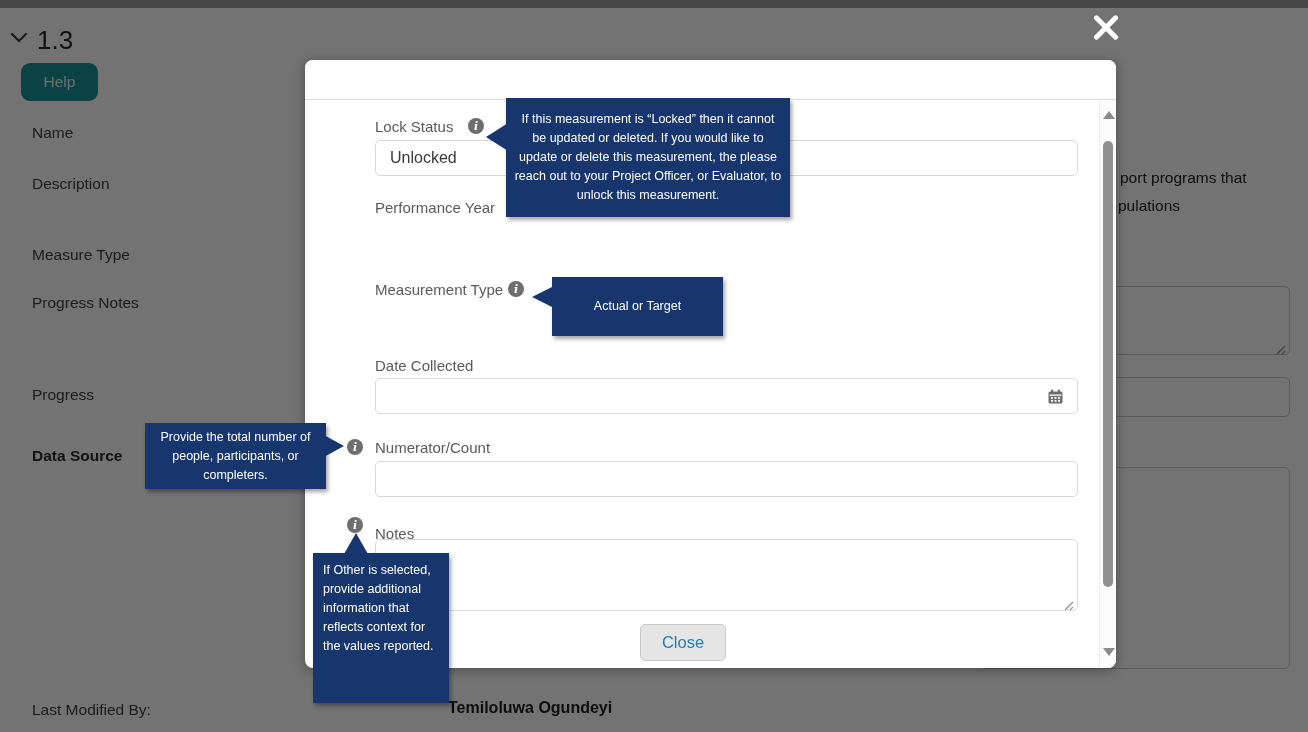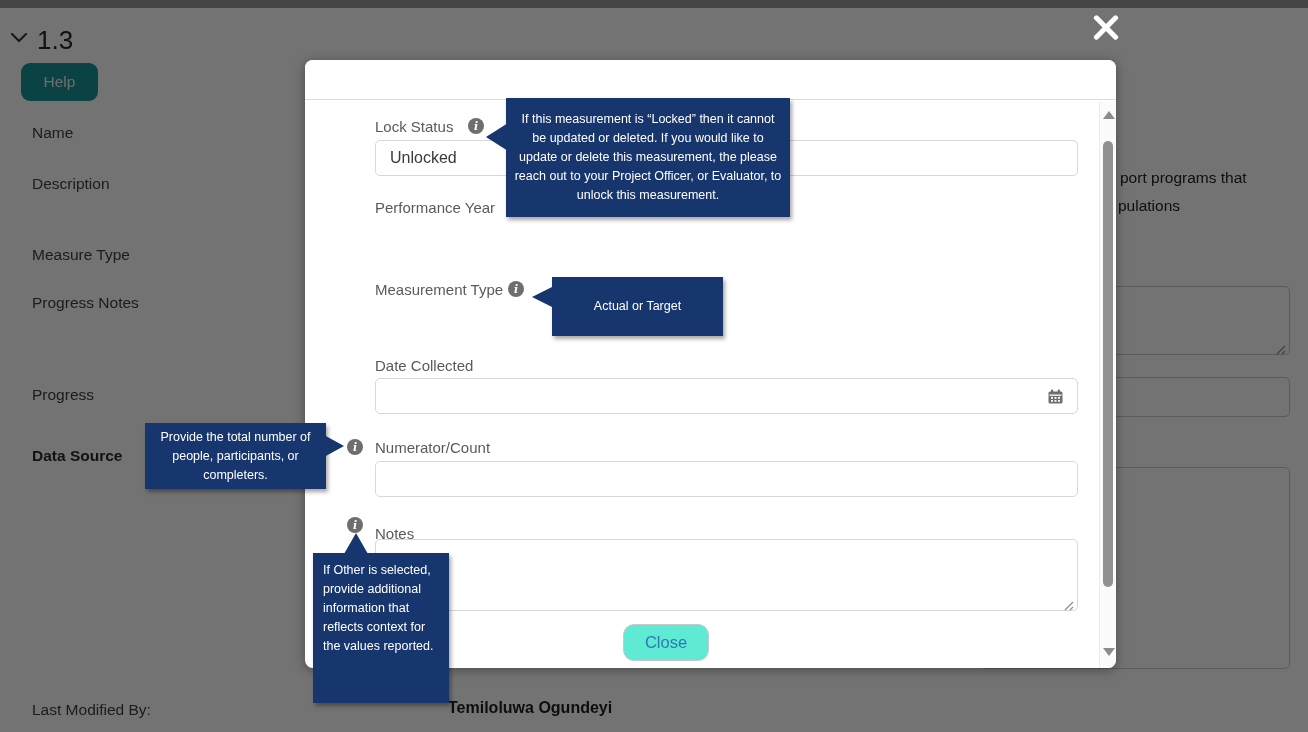--- a/index.html
+++ b/index.html
@@ -30,22 +30,22 @@
   .fld-label { font-size:15px; color:#5a5a5a; }
   .fld-input { left:70px; width:703px; height:36px; background:#fff; border:1px solid #d8d8d8; border-radius:5px;
                font-size:16px; color:#3a3a3a; display:flex; align-items:center; padding-left:14px; }
   .fld-textarea { left:70px; width:703px; background:#fff; border:1px solid #d8d8d8; border-radius:5px; }
   .info-icon { width:16px; height:16px; border-radius:50%; background:#6e6e6e; color:#fff;
                font-family:"DejaVu Serif", serif; font-size:11px; font-weight:bold; font-style:italic;
                display:flex; align-items:center; justify-content:center; cursor:pointer; }
   .cal-icon { cursor:pointer; }
   .resize-handle { width:11px; height:11px; }
 
-  .close-btn { left:318px; top:564px; width:86px; height:37px; background:#5eead4; border:1px solid #c9c9c9;
-               border-radius:11px; color:#2c79ae; font-size:16.5px; display:flex; align-items:center;
+  .close-btn { left:335px; top:564px; width:86px; height:37px; background:#e5e5e5; border:1px solid #c9c9c9;
+               border-radius:5px; color:#2c79ae; font-size:16.5px; display:flex; align-items:center;
                justify-content:center; cursor:pointer; }
 
   
   .scroll-track { left:794px; top:41px; width:17px; height:567px; background:#fbfbfb; border-left:1px solid #ececec; border-radius:0 0 8px 0; }
   .scroll-arrow-up { left:3px; top:10px; width:0; height:0; border-left:6px solid transparent; border-right:6px solid transparent;
                      border-bottom:8px solid #8b8b8b; cursor:pointer; }
   .scroll-thumb { left:3px; top:40px; width:10px; height:446px; background:#919191; border-radius:5px; cursor:pointer; }
   .scroll-arrow-down { left:3px; top:547px; width:0; height:0; border-left:6px solid transparent; border-right:6px solid transparent;
                        border-top:8px solid #8b8b8b; cursor:pointer; }
 

